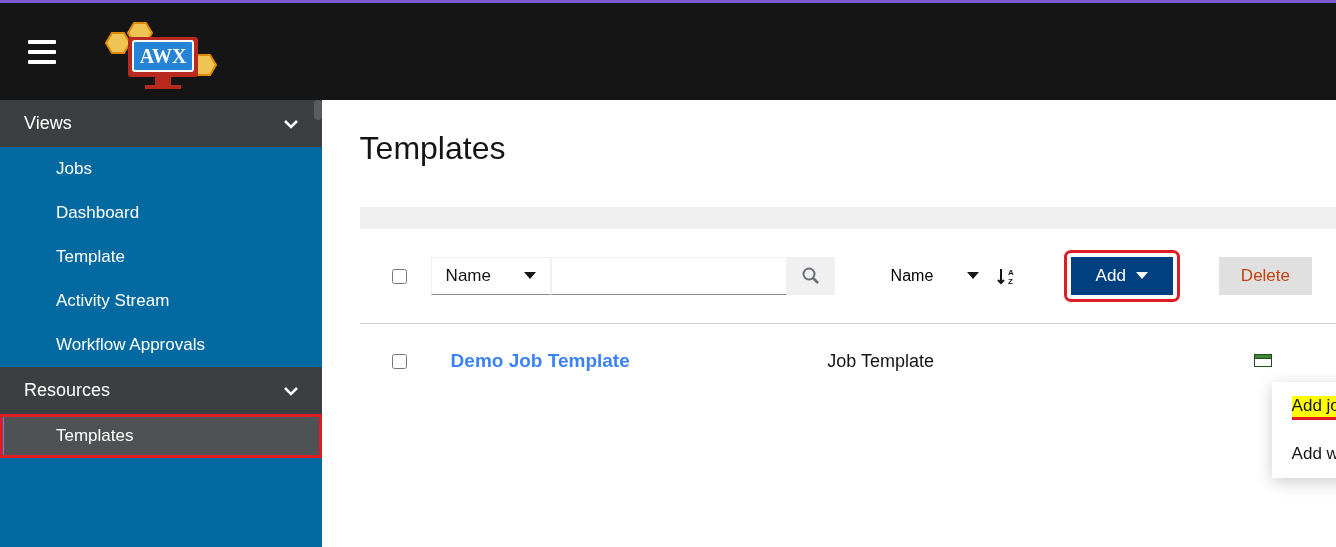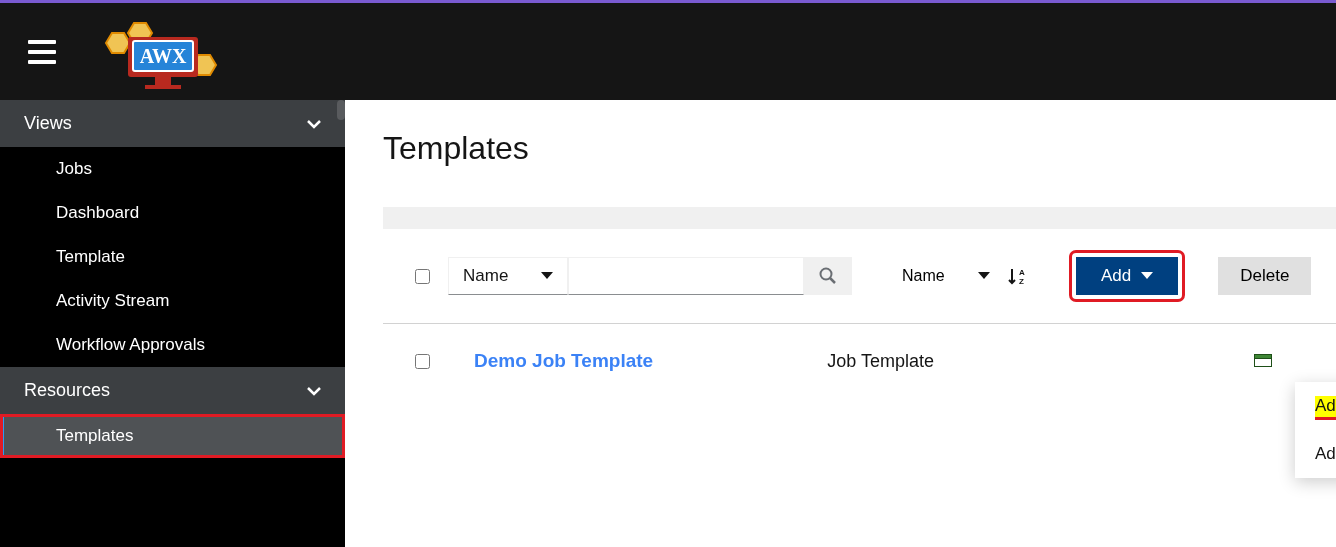--- a/index.html
+++ b/index.html
@@ -18,21 +18,21 @@
 .hamburger { display: flex; flex-direction: column; gap: 6px; cursor: pointer; }
 .hamburger span { width: 28px; height: 4px; background: #fff; border-radius: 1px; }
 
 .logo { position: relative; width: 130px; height: 78px; }
 .logo svg { width: 100%; height: 100%; }
 
 .main { display: flex; height: calc(547px - 100px); }
 
 .sidebar {
   width: 345px;
-  background: #000000;
+  background: #0369a1;
   color: #fff;
   overflow-y: auto;
   position: relative;
 }
 .scrollbar-shadow { position: absolute; right: 0; top: 0; width: 8px; height: 20px; background: rgba(255,255,255,0.15); border-radius: 4px; }
 
 .section-header {
   background: #3c3f42;
   padding: 13px 24px;
   display: flex;
@@ -72,21 +72,21 @@
 .panel {
   background: #fff;
   margin-left: 0;
   padding: 0;
 }
 
 .toolbar {
   display: flex;
   align-items: center;
   padding: 24px 24px 24px 32px;
-  gap: 18px;
+  gap: 24px;
   border-bottom: 1px solid #d2d2d2;
 }
 .cb { width: 15px; height: 15px; }
 
 .filter-select {
   border: 1px solid #f0f0f0;
   border-bottom: 1px solid #8a8d90;
   background: #fff;
   height: 38px;
   width: 120px;
@@ -137,21 +137,21 @@
   align-items: center;
   gap: 10px;
   font-size: 17px;
   cursor: pointer;
   border: none;
 }
 .add-btn .caret-down { border-top-color: #fff; }
 
 .delete-btn {
   background: #e0e0e0;
-  color: #000000;
+  color: #c2410c;
   height: 38px;
   padding: 0 22px;
   font-size: 17px;
   border: none;
   margin-left: 18px;
   cursor: not-allowed;
 }
 
 .dropdown {
   position: absolute;

